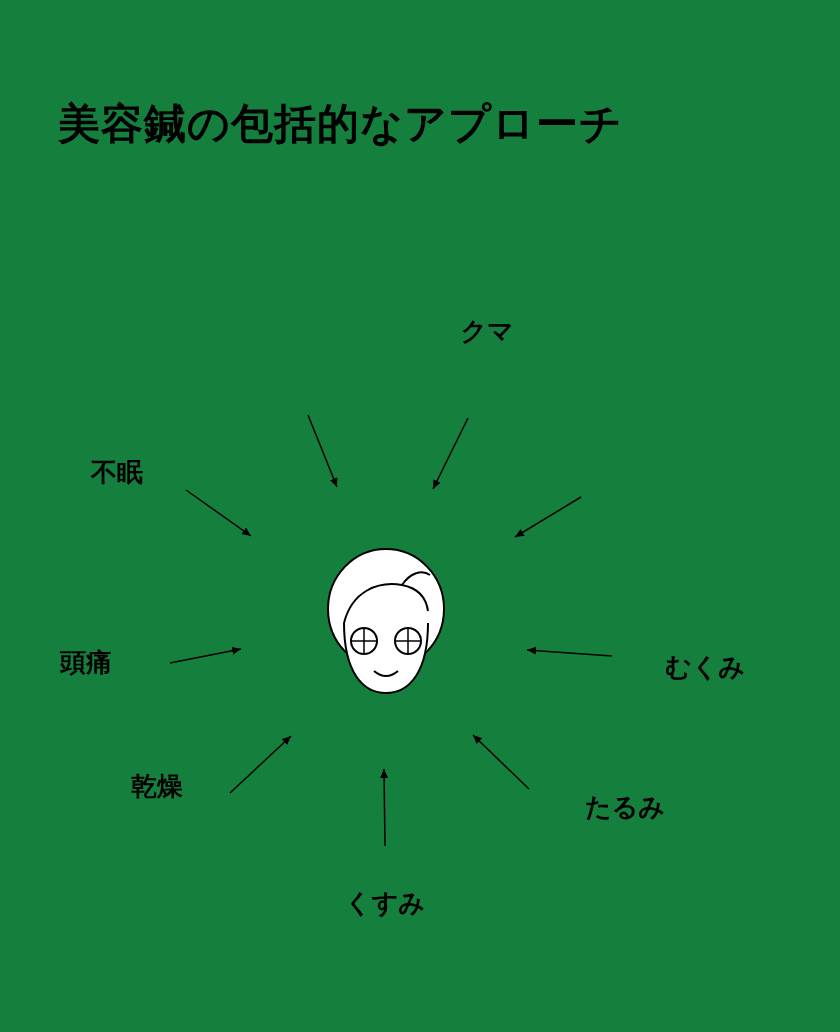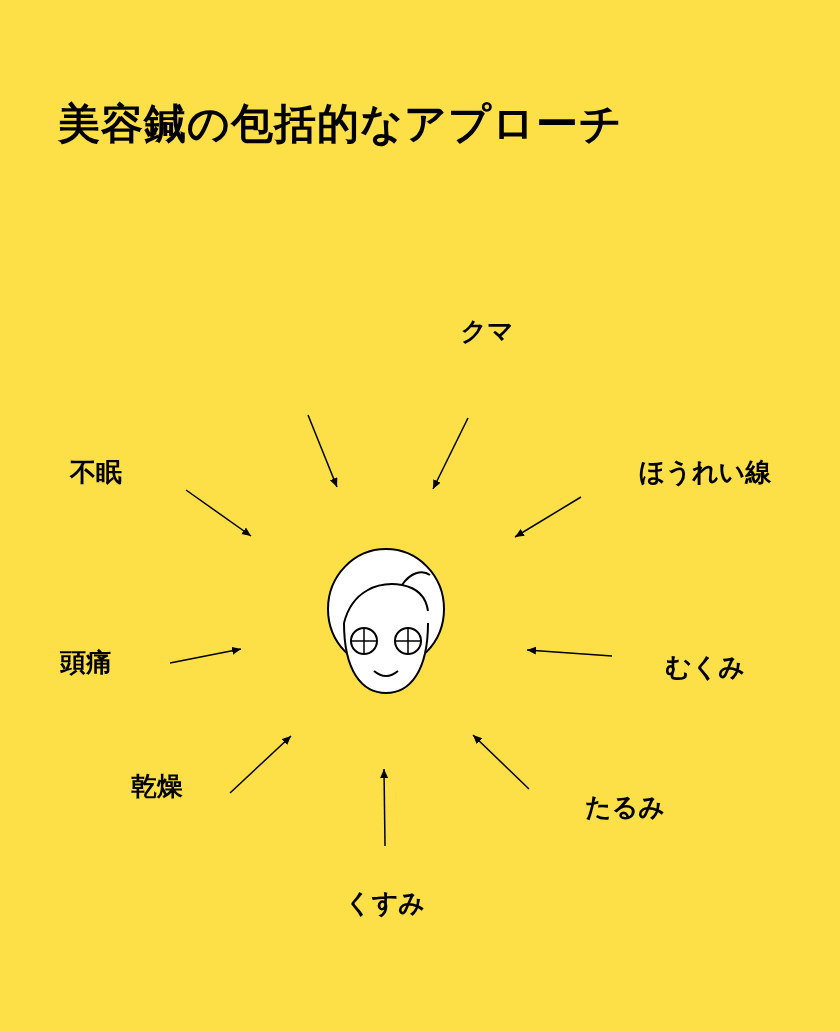--- a/index.html
+++ b/index.html
@@ -5,21 +5,21 @@
   html, body {
     margin: 0;
     padding: 0;
     background: #ffffff;
     font-family: "Liberation Sans", "DejaVu Sans", sans-serif;
   }
   #page {
     position: relative;
     width: 840px;
     height: 1032px;
-    background: #fde047;
+    background: #15803d;
     overflow: hidden;
   }
   .title {
     position: absolute;
     left: 58px;
     top: 96px;
     font-size: 42px;
     font-weight: 700;
     color: #000;
     letter-spacing: 1px;
@@ -29,21 +29,21 @@
     position: absolute;
     transform: translate(-50%, -50%);
     font-size: 26px;
     font-weight: 700;
     color: #000;
     white-space: nowrap;
   }
   
   .lbl-stress      { left: 252px; top: 331px; }
   .lbl-kuma        { left: 487px; top: 331px; text-align: center; }
-  .lbl-fumin       { left: 96px; top: 472px; }
+  .lbl-fumin       { left: 117px; top: 472px; }
   .lbl-hourei      { left: 705px; top: 472px; }
   .lbl-zutsuu      { left:  86px; top: 662px; }
   .lbl-mukumi      { left: 705px; top: 667px; }
   .lbl-kansou      { left: 157px; top: 786px; }
   .lbl-tarumi      { left: 625px; top: 807px; }
   .lbl-kusumi      { left: 385px; top: 903px; }
 
   #arrow-layer {
     position: absolute;
     left: 0; top: 0;
@@ -94,20 +94,19 @@
       <line x1="46" y1="86" x2="46" y2="110" stroke="#000" stroke-width="1.5"></line>
       <circle cx="90" cy="98" r="13" fill="#ffffff" stroke="#000" stroke-width="2"></circle>
       <line x1="78" y1="98" x2="102" y2="98" stroke="#000" stroke-width="1.5"></line>
       <line x1="90" y1="86" x2="90" y2="110" stroke="#000" stroke-width="1.5"></line>
       <path d="M 56,128 Q 68,138 80,128" fill="none" stroke="#000" stroke-width="2"></path>
     </svg>
   </div>
 
   <div class="factor-label lbl-kuma">クマ</div>
   <div class="factor-label lbl-fumin">不眠</div>
-  <div class="factor-label lbl-hourei">ほうれい線</div>
   <div class="factor-label lbl-zutsuu">頭痛</div>
   <div class="factor-label lbl-mukumi">むくみ</div>
   <div class="factor-label lbl-kansou">乾燥</div>
   <div class="factor-label lbl-tarumi">たるみ</div>
   <div class="factor-label lbl-kusumi">くすみ</div>
 
 </div>
 
 </body></html>

